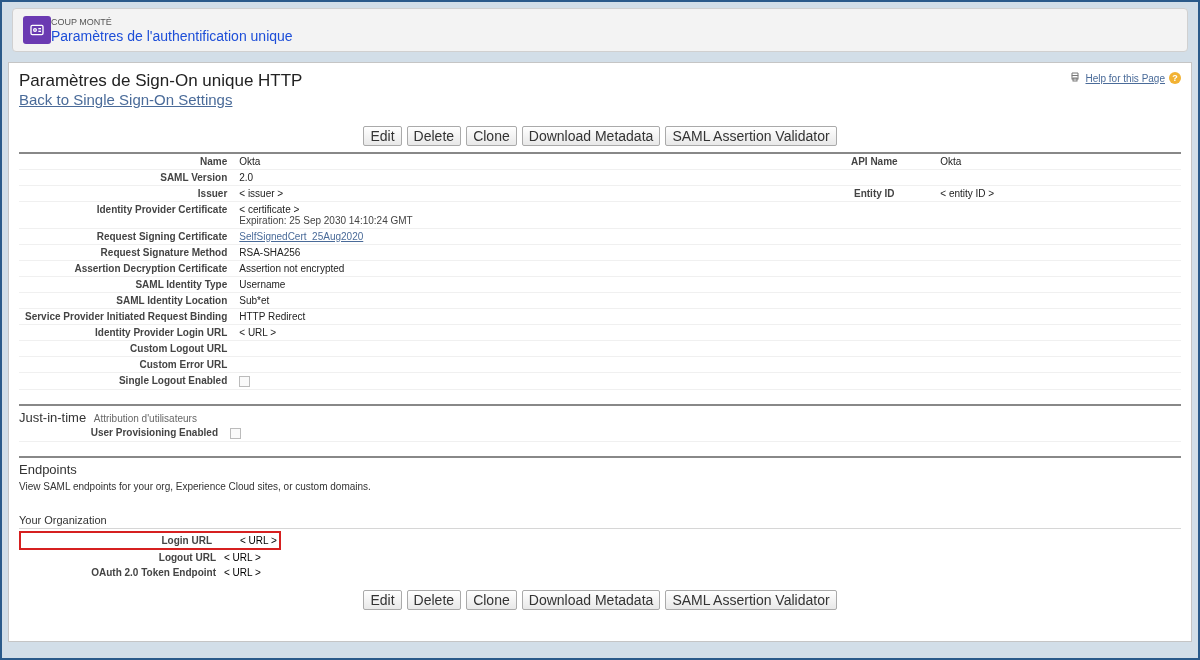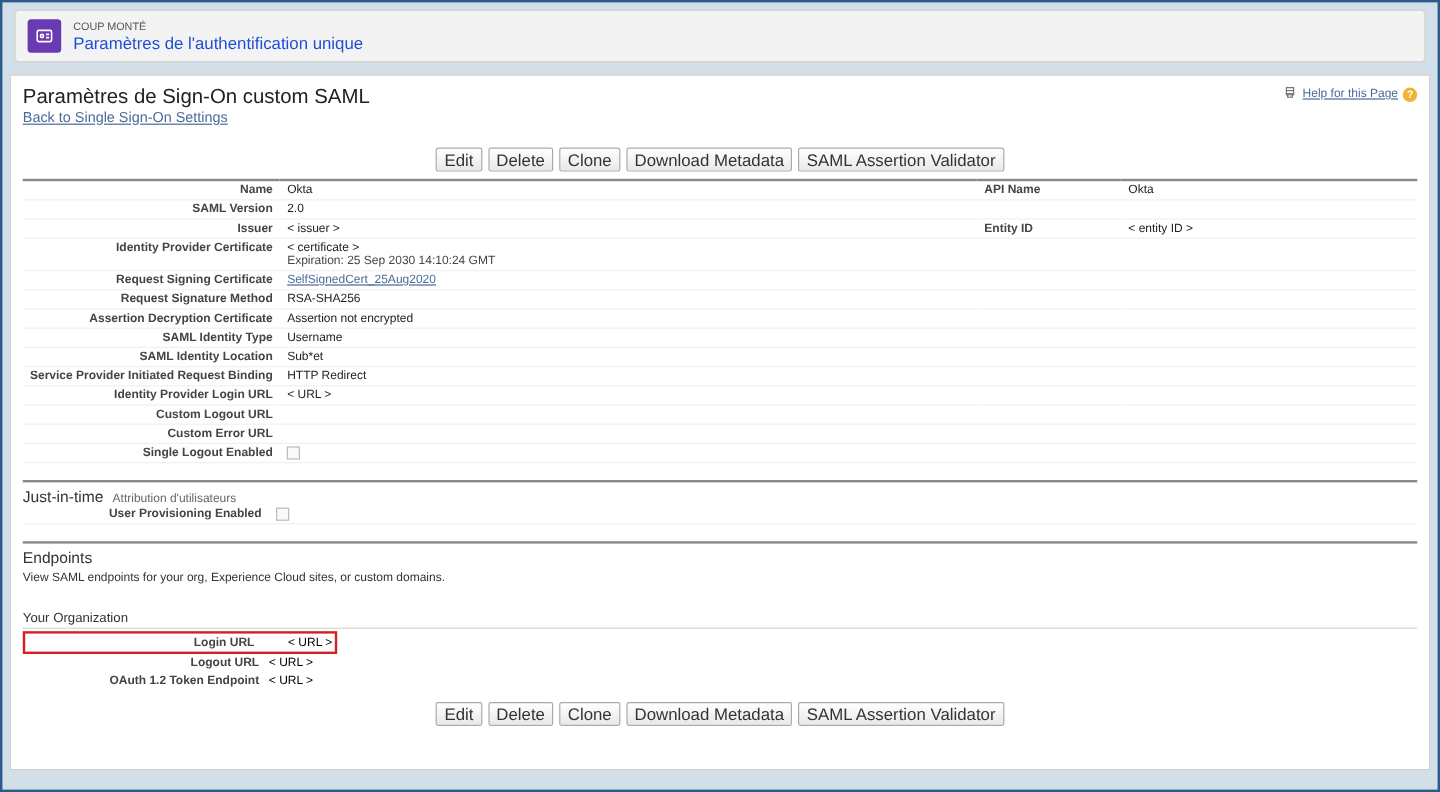--- a/index.html
+++ b/index.html
@@ -18,21 +18,20 @@
     padding-bottom: 2px;
   }
   .header-card {
     background: #f3f3f3;
     border: 1px solid #d0d0d0;
     border-radius: 4px;
     margin: 6px 10px 10px 10px;
     padding: 7px 10px;
     display: flex;
     align-items: center;
-    gap: 10px;
   }
   .header-icon {
     width: 28px;
     height: 28px;
     background: #6a3ab2;
     border-radius: 3px;
     display: flex;
     align-items: center;
     justify-content: center;
     color: #fff;
@@ -60,21 +59,21 @@
     justify-content: space-between;
     align-items: flex-start;
   }
   .page-title {
     font-size: 17px;
     color: #222;
     font-weight: normal;
     margin: 0;
   }
   .back-link {
-    font-size: 12px;
+    font-size: 15px;
     color: #4a6b99;
     text-decoration: underline;
     cursor: pointer;
   }
   .help-area {
     display: flex;
     align-items: center;
     gap: 4px;
     font-size: 10px;
   }
@@ -117,21 +116,21 @@
     border-bottom: 1px solid #f0f0f0;
   }
   .detail-table td.label {
     width: 205px;
     text-align: right;
     color: #444;
     font-weight: bold;
     white-space: nowrap;
   }
   .detail-table td.value { color: #222; width: 50%; }
-  .detail-table td.label2 { width: 120px; text-align: left; color:#444; font-weight:bold; }
+  .detail-table td.label2 { width: 120px; text-align: center; color:#444; font-weight:bold; }
   .cert-sub { font-size: 10px; color: #444; }
   .link { color: #4a6b99; text-decoration: underline; cursor:pointer; }
   .chk {
     display:inline-block;
     width:11px;height:11px;border:1px solid #bbb;background:#fafafa;
     vertical-align:middle;
   }
   .section-head {
     border-top: 2px solid #888;
     padding-top: 4px;
@@ -192,21 +191,21 @@
     </div>
     <div class="header-text">
       <div class="sup">COUP MONTÉ</div>
       <div class="main">Paramètres de l'authentification unique</div>
     </div>
   </div>
 
   <div class="content">
     <div class="page-head">
       <div>
-        <h1 class="page-title">Paramètres de Sign-On custom SAML</h1>
+        <h1 class="page-title">Paramètres de Sign-On unique HTTP</h1>
         <span class="back-link">Back to Single Sign-On Settings</span>
       </div>
       <div class="help-area">
         <span class="print-icon">
           <svg width="14" height="12" viewBox="0 0 24 24" fill="none" stroke="#777" stroke-width="2">
               <rect x="6" y="9" width="12" height="7"></rect>
               <path d="M6 9V4h12v5"></path>
               <rect x="8" y="14" width="8" height="6"></rect>
             </svg>
         </span>
@@ -340,21 +339,21 @@
       <span class="highlight-box">
         <span class="elabel" style="width:197px">Login URL</span>
         <span class="eval">&lt; URL &gt;</span>
       </span>
     </div>
     <div class="endpoint-row">
       <span class="elabel">Logout URL</span>
       <span class="eval">&lt; URL &gt;</span>
     </div>
     <div class="endpoint-row">
-      <span class="elabel">OAuth 1.2 Token Endpoint</span>
+      <span class="elabel">OAuth 2.0 Token Endpoint</span>
       <span class="eval">&lt; URL &gt;</span>
     </div>
 
     <div class="toolbar" style="margin-top:10px;">
       <button>Edit</button>
       <button>Delete</button>
       <button>Clone</button>
       <button>Download Metadata</button>
       <button>SAML Assertion Validator</button>
     </div>

